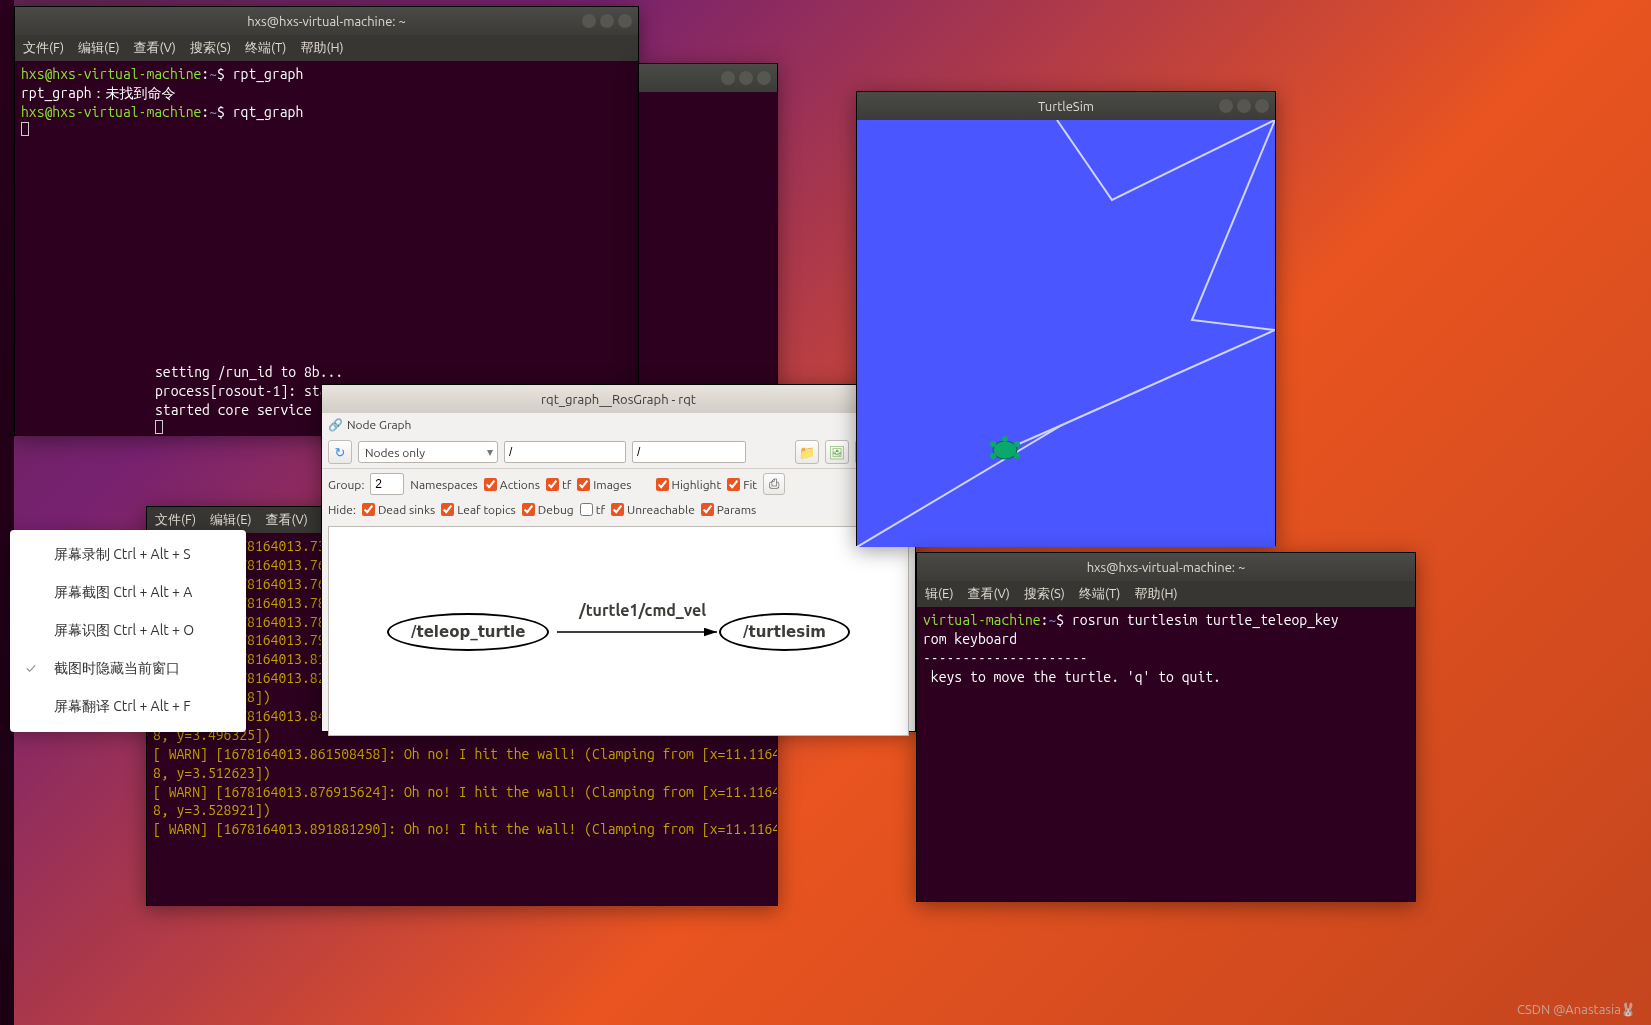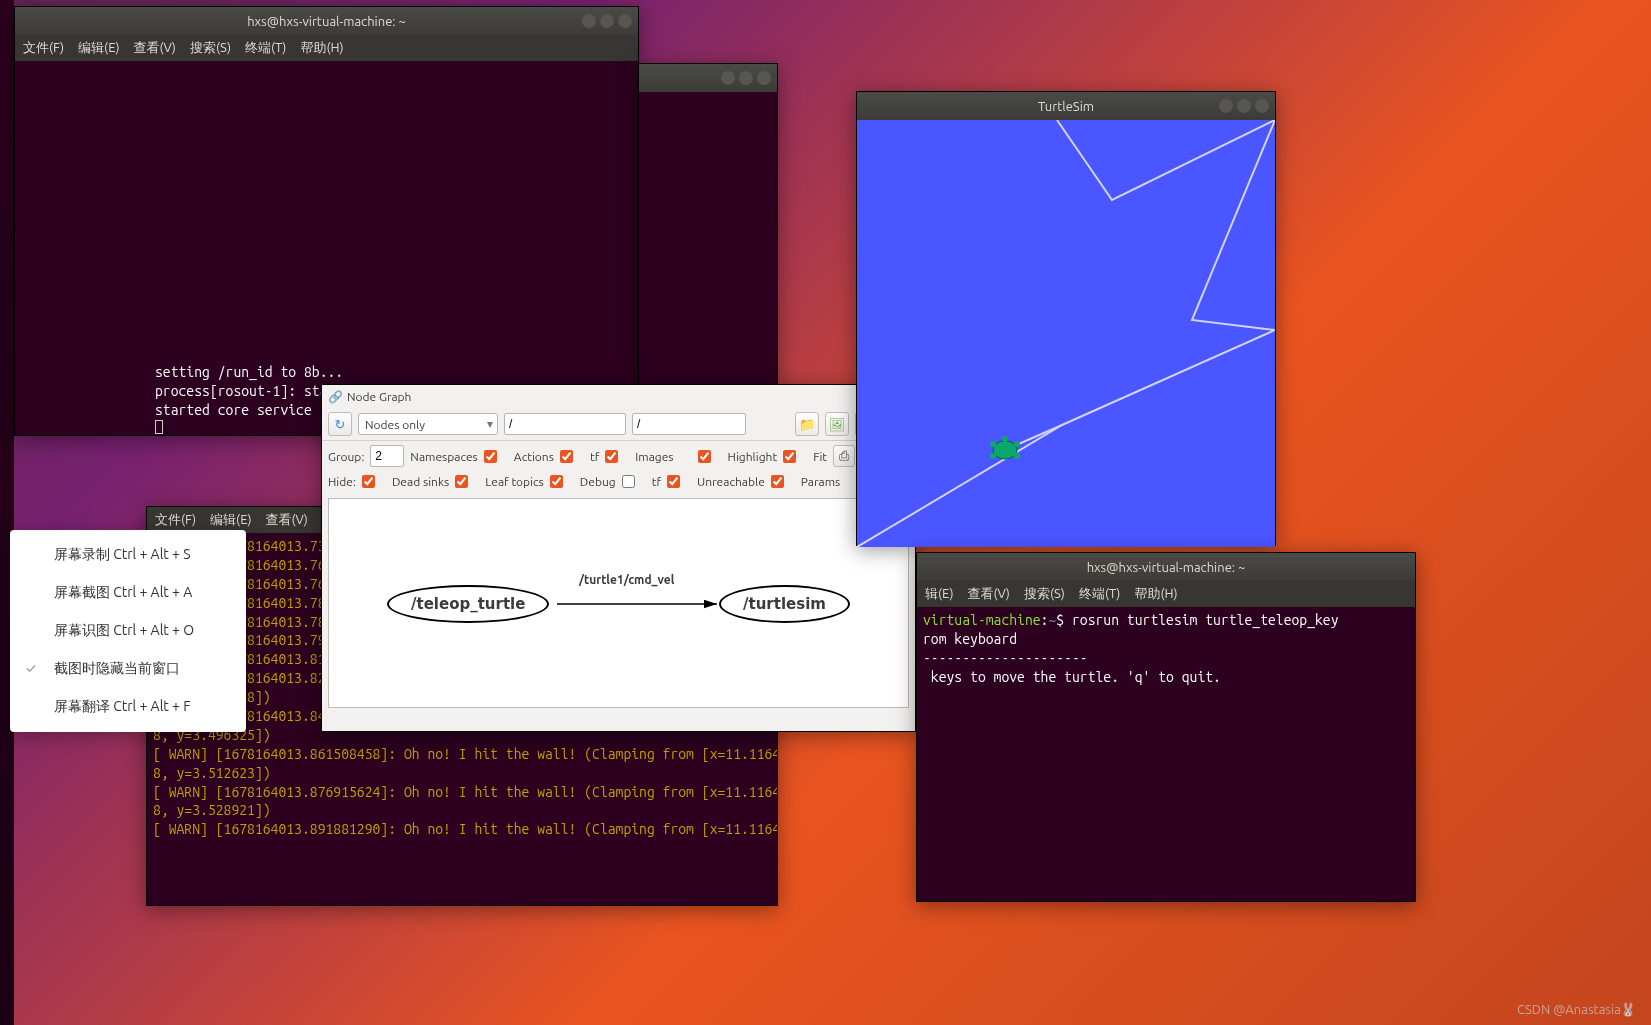--- a/index.html
+++ b/index.html
@@ -20,25 +20,25 @@
 .cursor { display: inline-block; width: 8px; height: 14px; border: 1px solid #ccc; }
 
 .rqt { background: #f2f1f0; color: #3c3b37; }
 .rqt-row { display: flex; align-items: center; padding: 4px 6px; gap: 6px; font-size: 12px; }
 .rqt-toolbar { border-bottom: 1px solid #d4cfc8; }
 .btn-ico { width: 24px; height: 24px; border: 1px solid #c0bbb5; border-radius: 3px; background: linear-gradient(#fdfdfd,#eceae7); display: flex; align-items: center; justify-content: center; font-size: 13px; }
 .select { border: 1px solid #b8b3ac; background: #fff; height: 22px; padding: 0 18px 0 6px; border-radius: 3px; position: relative; font-size: 12px; display:flex; align-items:center; }
 .select::after { content: "▾"; position: absolute; right: 4px; color: #777; }
 .txt-in { border: 1px solid #b8b3ac; background: #fff; height: 22px; padding: 0 4px; border-radius: 2px; font-size: 12px; }
 .num-in { width: 34px; }
-.chk { display: flex; align-items: center; gap: 17px; }
+.chk { display: flex; align-items: center; gap: 3px; }
 .chk input { accent-color: #e95420; width:13px; height:13px; }
 .graph-canvas { background: #fff; margin: 6px; border: 1px solid #c0bbb5; height: 210px; display:flex; align-items:center; justify-content:center; position:relative; }
 .node { border: 2px solid #000; border-radius: 50%; padding: 8px 22px; font-family: "DejaVu Sans", sans-serif; font-size: 15px; font-weight: bold; }
-.edge-label { position:absolute; font-weight:bold; font-size:12px; }
+.edge-label { position:absolute; font-weight:bold; font-size:16px; }
 
 .tsim-canvas { background: #4a56ff; position: relative; overflow: hidden; }
 .trail { stroke: #d0d4ff; stroke-width: 2; fill: none; }
 
 .ctxmenu { position:absolute; background:#fff; box-shadow:0 4px 18px rgba(0,0,0,.3); border-radius:4px; padding:6px 0; font-size:14px; color:#333; }
 .ctxmenu-item { padding: 10px 26px 10px 44px; position:relative; }
 .ctxmenu-item.on::before { content:"✓"; position:absolute; left:16px; color:#888; }
 .watermark { position:absolute; right:14px; bottom:8px; color:rgba(200,200,200,.7); font-size:13px; }
 .sidebar { position:absolute; left:0; top:0; width:14px; height:100%; background:linear-gradient(#2c001e,#1a0012); }
 </style>
@@ -57,20 +57,24 @@
     </div>
   </div>
   <div class="menubar">
     <span>文件(F)</span>
     <span>编辑(E)</span>
     <span>查看(V)</span>
     <span>搜索(S)</span>
     <span>终端(T)</span>
     <span>帮助(H)</span>
   </div>
+  <div class="term-body"><span class="prompt-user">hxs@hxs-virtual-machine</span><span class="cmd">:</span><span class="prompt-path">~</span><span class="cmd">$ </span><span class="cmd">rpt_graph</span>
+<span class="err">rpt_graph：未找到命令</span>
+<span class="prompt-user">hxs@hxs-virtual-machine</span><span class="cmd">:</span><span class="prompt-path">~</span><span class="cmd">$ </span><span class="cmd">rqt_graph</span>
+<span class="cursor"></span></div>
 </div>
 
 <div class="window" style="left:638px; top:57px; width:140px; height:443px; background:#2c001e;">
   <div class="titlebar">
     <div class="winctrls">
         <span class="winctrl"></span>
         <span class="winctrl"></span>
         <span class="winctrl"></span>
       </div>
   </div>
@@ -99,20 +103,28 @@
 <span class="warn">[ WARN] [1678164013.844398047]: Oh no! I hit the wall! (Clamping from [x=11.11642
 8, y=3.496325])</span>
 <span class="warn">[ WARN] [1678164013.861508458]: Oh no! I hit the wall! (Clamping from [x=11.11642
 8, y=3.512623])</span>
 <span class="warn">[ WARN] [1678164013.876915624]: Oh no! I hit the wall! (Clamping from [x=11.11642
 8, y=3.528921])</span>
 <span class="warn">[ WARN] [1678164013.891881290]: Oh no! I hit the wall! (Clamping from [x=11.11642</span></div>
 </div>
 
 <div class="window rqt" style="left:321px; top:378px; width:595px; height:348px;">
+  <div class="titlebar light">
+    <span>rqt_graph__RosGraph - rqt</span>
+    <div class="winctrls">
+        <span class="winctrl"></span>
+        <span class="winctrl"></span>
+        <span class="winctrl close-o"></span>
+      </div>
+  </div>
   <div class="rqt-row" style="justify-content:space-between;">
     <span style="display:flex;align-items:center;gap:4px;">
         <span>🔗</span>
         <span>Node Graph</span>
       </span>
     <span style="display:flex;gap:6px;align-items:center;">
       <span style="border:1px solid #aaa;padding:0 3px;border-radius:2px;">D</span>
       <span style="color:#2a7fff;">?</span>
       <span>-</span>
       <span>O</span>

